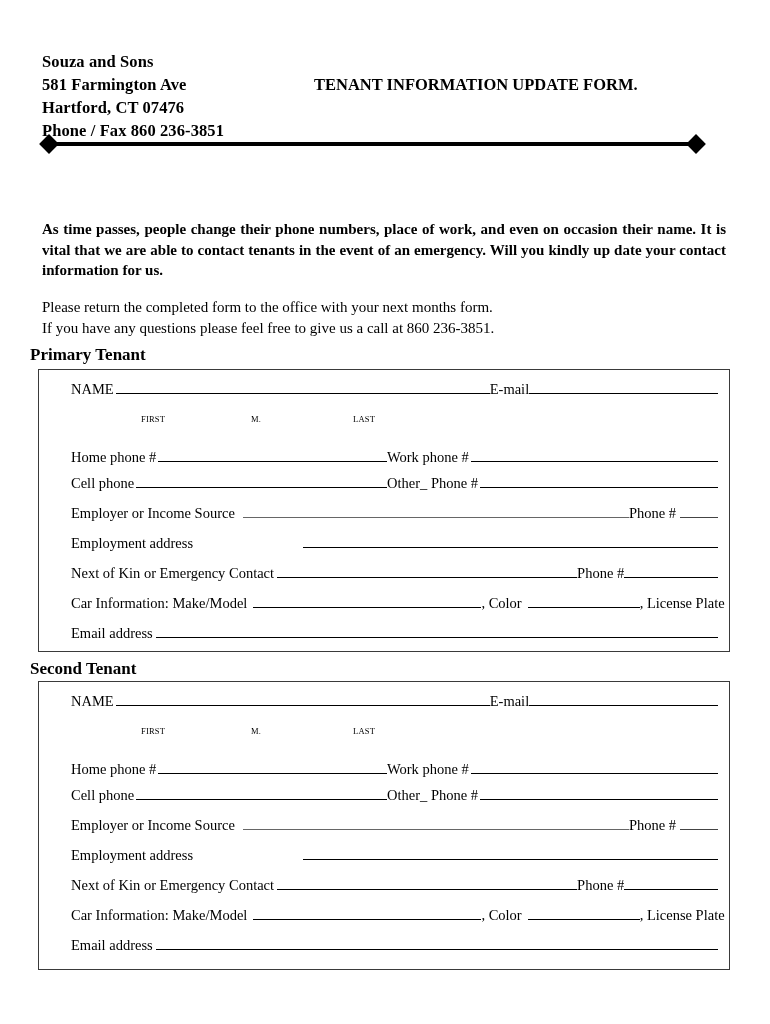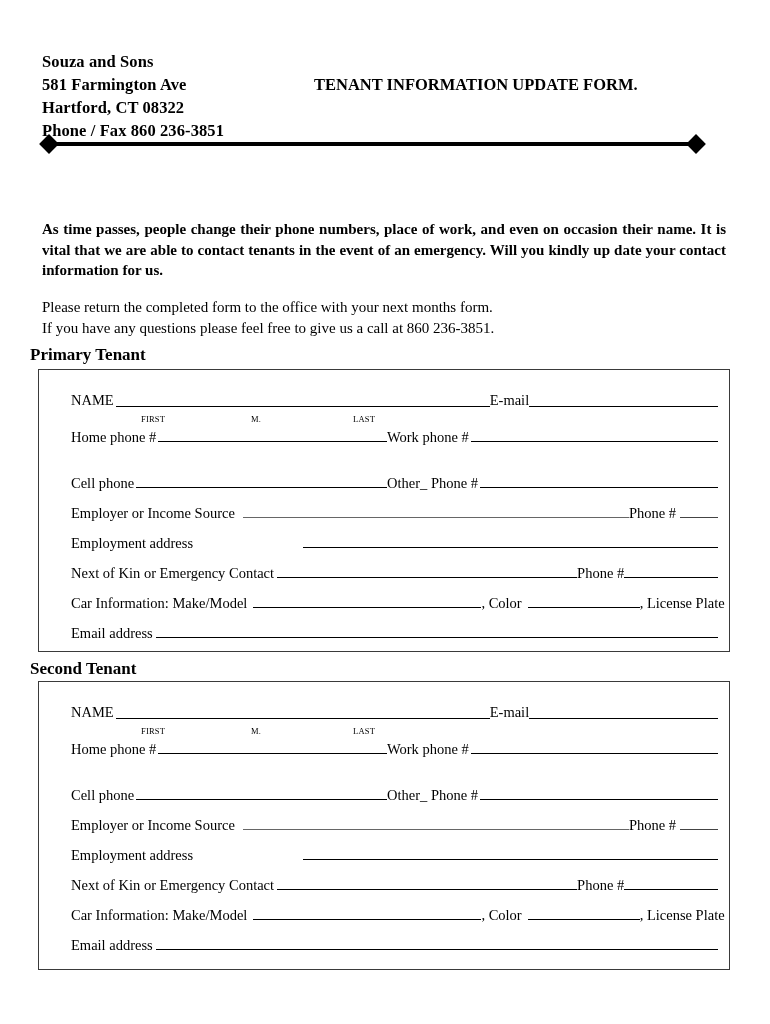--- a/index.html
+++ b/index.html
@@ -141,21 +141,21 @@
   }
   .f-label { flex: 0 0 auto; }
   .f-line {
     flex: 1 1 auto;
     border-bottom: 1.1px solid #000;
     height: 13px;
     margin: 0 0 0 2px;
   }
 
   
-  .name-row { top: 20px; align-items: center; }
+  .name-row { top: 9px; }
   .name-row .f-label { padding-right: 2px; }
   .name-line { flex: 0 0 374px; border-bottom: 1.1px solid #000; height: 13px; }
   .email-label { flex: 0 0 auto; }
   .email-line  { flex: 1 1 auto; border-bottom: 1.1px solid #000; height: 13px; }
 
   .name-sublabels {
     position: absolute;
     left: 32px;
     top: 36px;
     width: 400px;
@@ -167,21 +167,21 @@
   .name-sublabels span { position: absolute; top: 7px; }
   .sub-first { left: 70px; }
   .sub-mid   { left: 180px; }
   .sub-last  { left: 282px; }
 
   
   .row-2col { display: flex; align-items: baseline; }
   .col-a { flex: 0 0 316px; display: flex; align-items: baseline; }
   .col-b { flex: 1 1 auto;  display: flex; align-items: baseline; }
 
-  .row-home  { top: 57px; }
+  .row-home  { top: 77px; }
   .row-cell  { top: 103px; }
   .row-emp   { top: 133px; }
   .row-empad { top: 163px; }
   .row-kin   { top: 193px; }
   .row-car   { top: 223px; }
   .row-email { top: 253px; }
 
   
   .emp-line  { flex: 0 0 386px; border-bottom: 1px solid #666; height: 13px; margin-left: 8px; }
   .emp-phone-label { flex: 0 0 auto; }
@@ -211,21 +211,21 @@
 
   <div class="header">
     <div class="header-row">
       <div class="company-line">Souza and Sons</div>
     </div>
     <div class="header-row">
       <div class="company-line">581 Farmington Ave</div>
       <div class="form-title">TENANT INFORMATION UPDATE FORM.</div>
     </div>
     <div class="header-row">
-      <div class="company-line">Hartford, CT 08322</div>
+      <div class="company-line">Hartford, CT 07476</div>
     </div>
     <div class="header-row">
       <div class="company-line">Phone / Fax 860 236-3851</div>
     </div>
   </div>
 
   <div class="rule-wrap">
     <div class="rule-dia left"></div>
     <div class="rule-line"></div>
     <div class="rule-dia right"></div>

